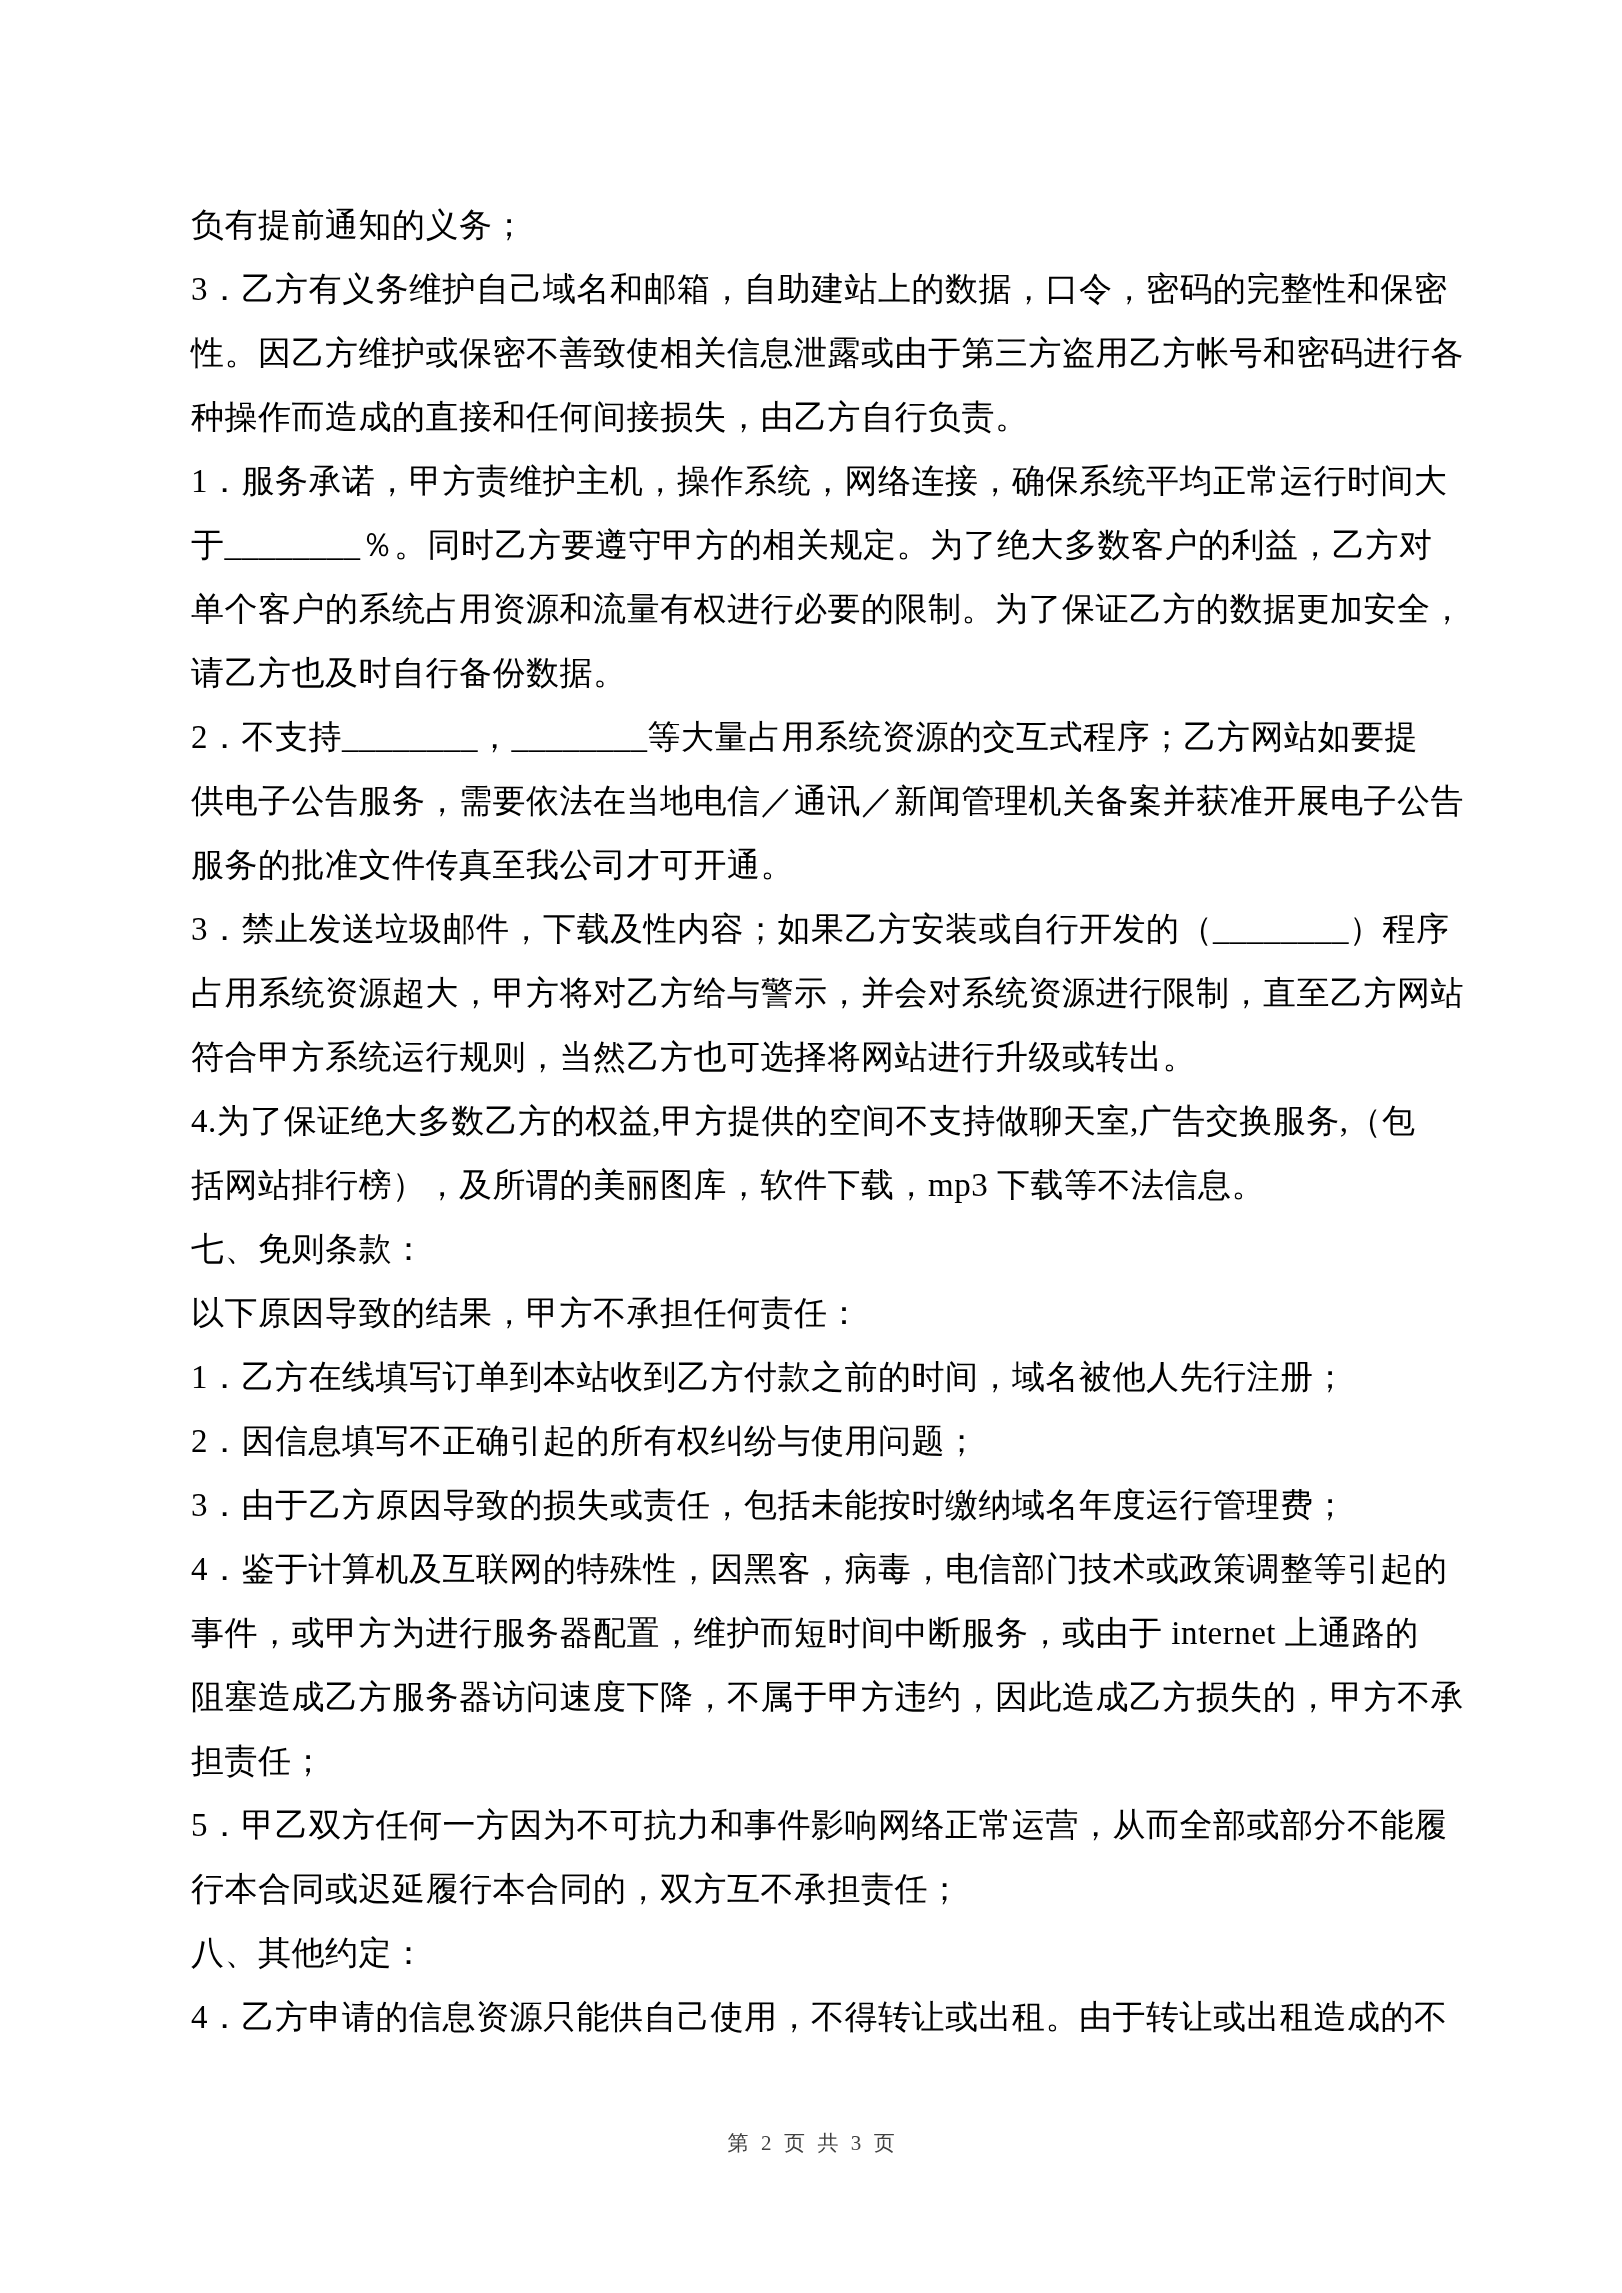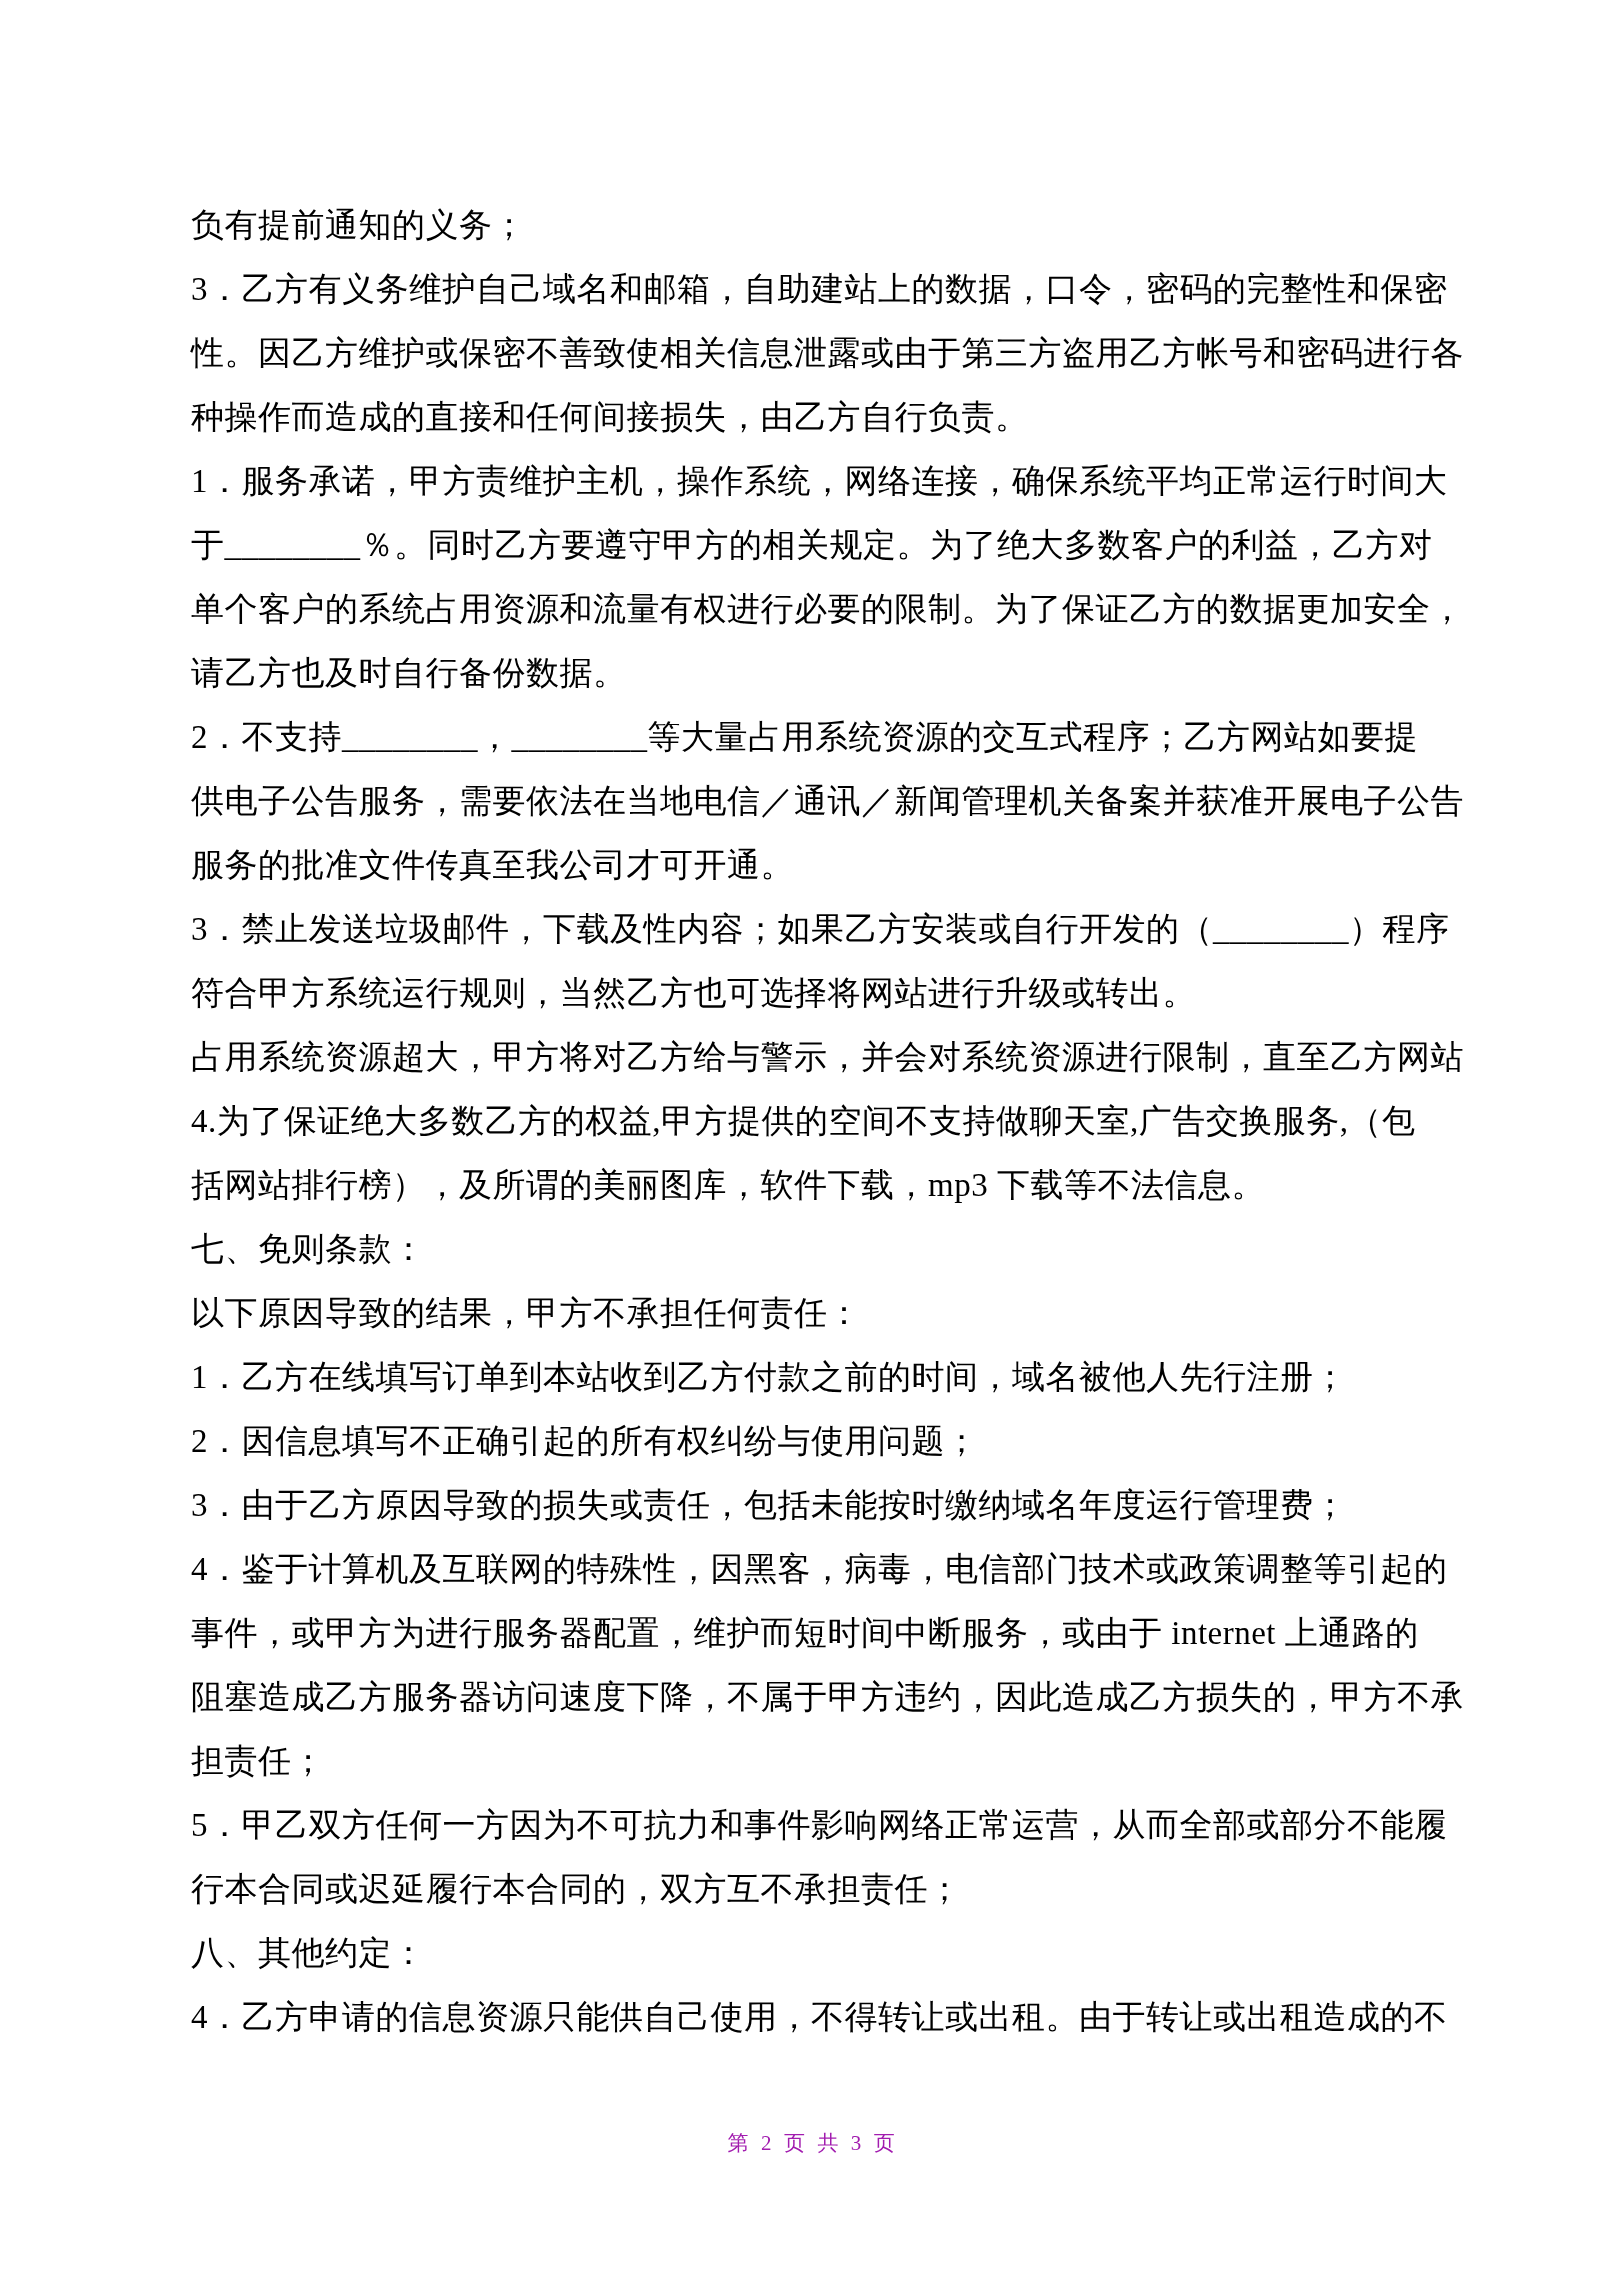--- a/index.html
+++ b/index.html
@@ -32,42 +32,42 @@
   }
   .page-footer {
     position: absolute;
     left: 191px;
     top: 2111px;
     width: 1244px;
     text-align: center;
     font-size: 21px;
     line-height: 64px;
     letter-spacing: 3.6px;
-    color: #a21caf;
+    color: #404040;
   }
 </style>
 </head>
 <body>
 
 <div class="page">
   <div class="text-block">
     <div class="doc-line">负有提前通知的义务；</div>
     <div class="doc-line">3．乙方有义务维护自己域名和邮箱，自助建站上的数据，口令，密码的完整性和保密</div>
     <div class="doc-line">性。因乙方维护或保密不善致使相关信息泄露或由于第三方盗用乙方帐号和密码进行各</div>
     <div class="doc-line">种操作而造成的直接和任何间接损失，由乙方自行负责。</div>
     <div class="doc-line">1．服务承诺，甲方责维护主机，操作系统，网络连接，确保系统平均正常运行时间大</div>
     <div class="doc-line">于________％。同时乙方要遵守甲方的相关规定。为了绝大多数客户的利益，乙方对</div>
     <div class="doc-line">单个客户的系统占用资源和流量有权进行必要的限制。为了保证乙方的数据更加安全，</div>
     <div class="doc-line">请乙方也及时自行备份数据。</div>
     <div class="doc-line">2．不支持________，________等大量占用系统资源的交互式程序；乙方网站如要提</div>
     <div class="doc-line">供电子公告服务，需要依法在当地电信／通讯／新闻管理机关备案并获准开展电子公告</div>
     <div class="doc-line">服务的批准文件传真至我公司才可开通。</div>
     <div class="doc-line">3．禁止发送垃圾邮件，下载及性内容；如果乙方安装或自行开发的（________）程序</div>
+    <div class="doc-line">占用系统资源超大，甲方将对乙方给与警示，并会对系统资源进行限制，直至乙方网站</div>
     <div class="doc-line">符合甲方系统运行规则，当然乙方也可选择将网站进行升级或转出。</div>
-    <div class="doc-line">占用系统资源超大，甲方将对乙方给与警示，并会对系统资源进行限制，直至乙方网站</div>
     <div class="doc-line">4.为了保证绝大多数乙方的权益,甲方提供的空间不支持做聊天室,广告交换服务,（包</div>
     <div class="doc-line">括网站排行榜），及所谓的美丽图库，软件下载，mp3 下载等不法信息。</div>
     <div class="doc-line">七、免则条款：</div>
     <div class="doc-line">以下原因导致的结果，甲方不承担任何责任：</div>
     <div class="doc-line">1．乙方在线填写订单到本站收到乙方付款之前的时间，域名被他人先行注册；</div>
     <div class="doc-line">2．因信息填写不正确引起的所有权纠纷与使用问题；</div>
     <div class="doc-line">3．由于乙方原因导致的损失或责任，包括未能按时缴纳域名年度运行管理费；</div>
     <div class="doc-line">4．鉴于计算机及互联网的特殊性，因黑客，病毒，电信部门技术或政策调整等引起的</div>
     <div class="doc-line">事件，或甲方为进行服务器配置，维护而短时间中断服务，或由于 internet 上通路的</div>
     <div class="doc-line">阻塞造成乙方服务器访问速度下降，不属于甲方违约，因此造成乙方损失的，甲方不承</div>

